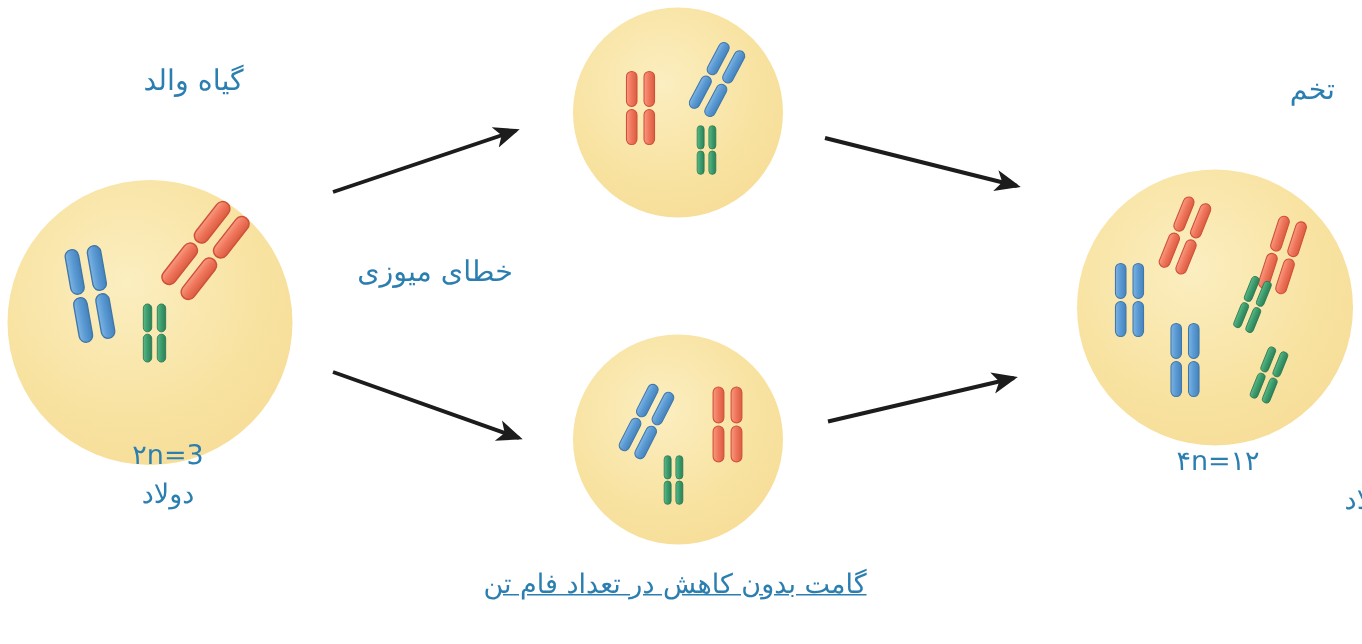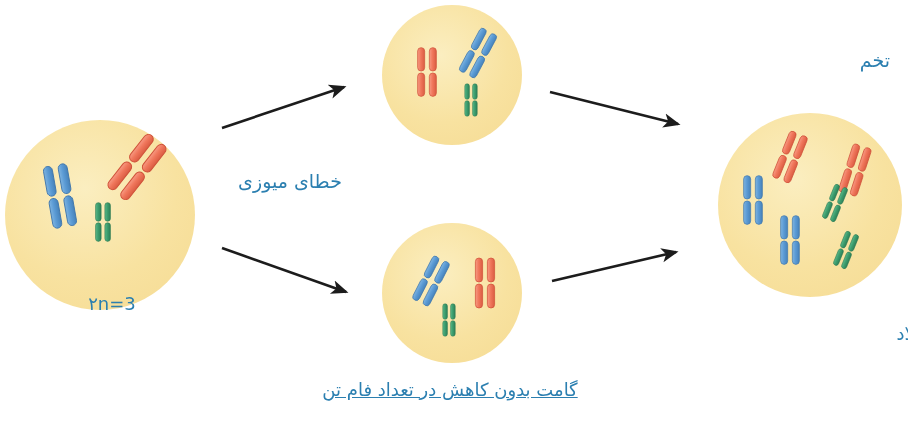--- a/index.html
+++ b/index.html
@@ -250,25 +250,28 @@
         </g>
       </g>
     <g id="arrows-layer">
         <line x1="222" y1="128" x2="344" y2="87" stroke="#1c1c1c" stroke-width="2.6" stroke-linecap="butt" marker-end="url(#arrowhead)"></line>
         <line x1="222" y1="248" x2="346" y2="292" stroke="#1c1c1c" stroke-width="2.6" stroke-linecap="butt" marker-end="url(#arrowhead)"></line>
         <line x1="550" y1="92" x2="678" y2="124" stroke="#1c1c1c" stroke-width="2.6" stroke-linecap="butt" marker-end="url(#arrowhead)"></line>
         <line x1="552" y1="281" x2="676" y2="252" stroke="#1c1c1c" stroke-width="2.6" stroke-linecap="butt" marker-end="url(#arrowhead)"></line>
       </g>
   </svg>
 
+  <div class="lbl lbl-title" id="label-parent-plant">گیاه والد</div>
 
   <div class="lbl lbl-title" id="label-egg">تخم</div>
 
   <div class="lbl lbl-arrow" id="label-meiotic-error">خطای میوزی</div>
 
 
   <div class="lbl lbl-ploidy" id="label-left-ploidy">۲n=3</div>
-
+  <div class="lbl lbl-ploidy" id="label-left-ploidy2">دولاد</div>
+
+  <div class="lbl lbl-ploidy" id="label-right-ploidy">۴n=۱۲</div>
   <div class="lbl lbl-ploidy" id="label-right-ploidy2">چارلاد</div>
 
   <div class="lbl lbl-caption" id="label-caption">گامت بدون کاهش در تعداد فام تن</div>
 
 </div>
 
 </body></html>

